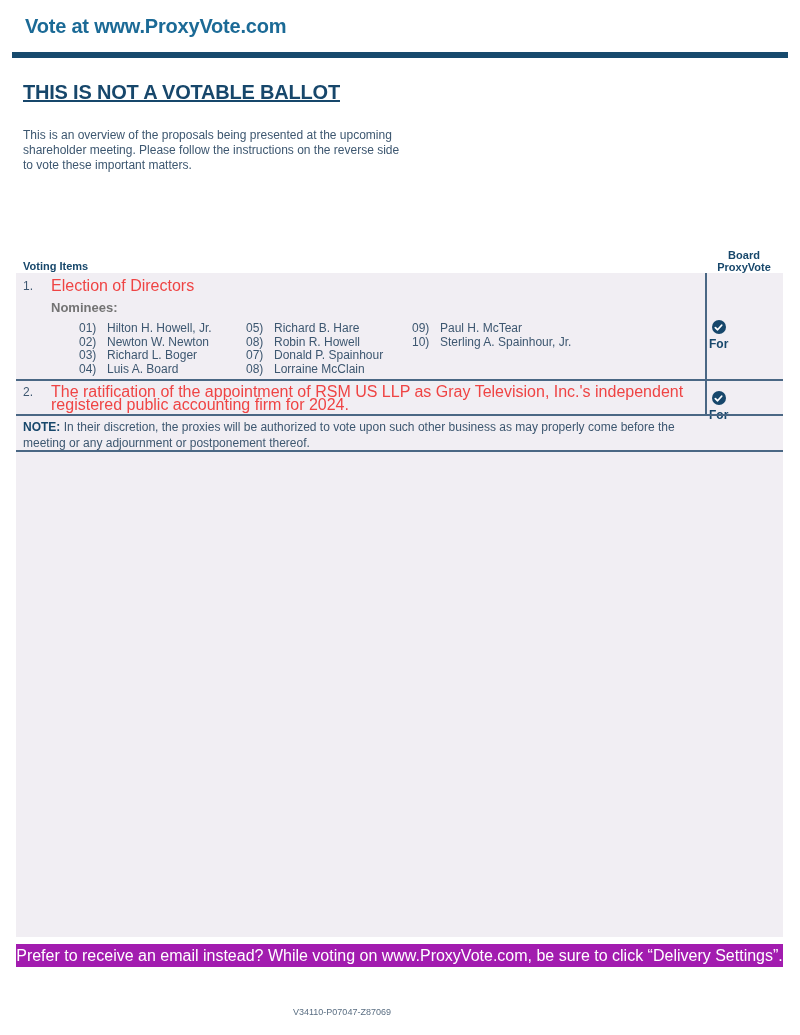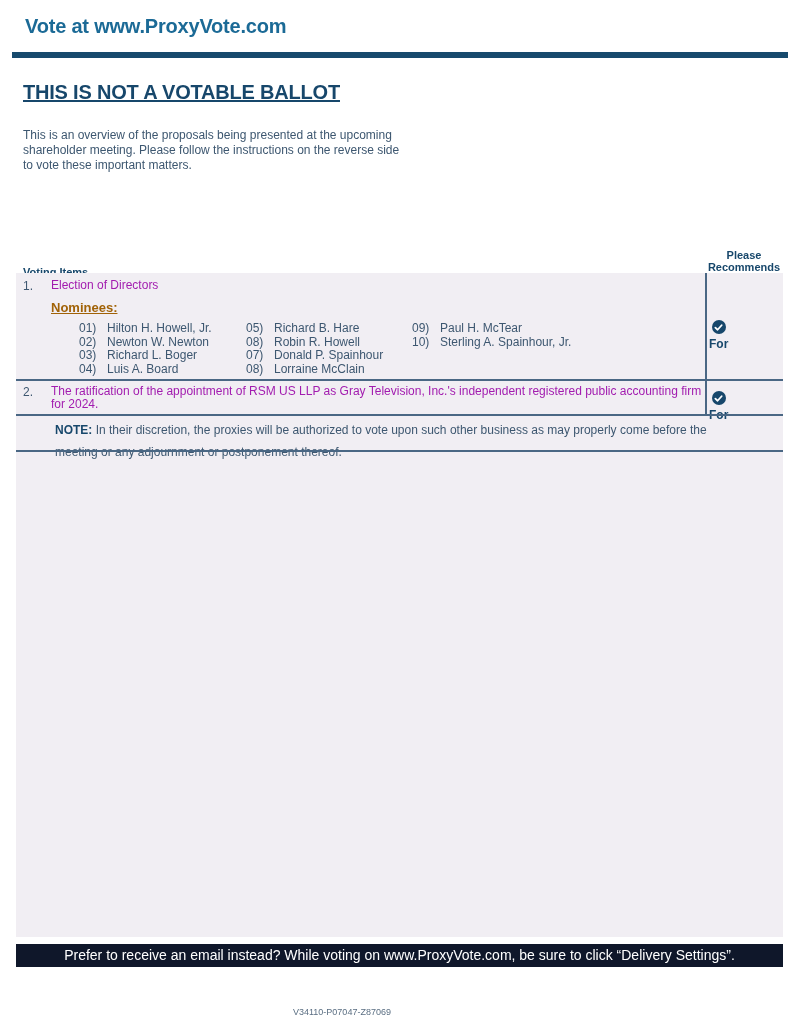--- a/index.html
+++ b/index.html
@@ -6,53 +6,53 @@
   html, body { width: 800px; height: 1035px; background: #ffffff; overflow: hidden; }
   body { position: relative; font-family: "Liberation Sans", sans-serif; color: #35506b; }
 
   .site-title { position: absolute; left: 25px; top: 15px; font-size: 20px; font-weight: bold; color: #1b6a96; letter-spacing: -0.2px; }
   .top-rule { position: absolute; left: 12px; top: 52px; width: 776px; height: 6px; background: #174a6d; }
 
   .heading { position: absolute; left: 23px; top: 81px; font-size: 20px; font-weight: bold; color: #17476b; letter-spacing: -0.2px; text-decoration: underline; }
   .intro { position: absolute; left: 23px; top: 128px; width: 380px; font-size: 12px; line-height: 15px; color: #3d5770; }
 
   .board-head { position: absolute; left: 703px; top: 249px; width: 82px; text-align: center; font-size: 11px; font-weight: bold; line-height: 12px; color: #17476b; }
-  .voting-head { position: absolute; left: 23px; top: 260px; font-size: 11px; font-weight: bold; color: #17476b; margin-top: 6px; }
+  .voting-head { position: absolute; left: 23px; top: 260px; font-size: 11px; font-weight: bold; color: #17476b; }
 
   .shade { position: absolute; left: 16px; top: 273px; width: 767px; height: 664px; background: #f1eef3; }
   .num { position: absolute; font-size: 12px; color: #3d5770; }
-  .item-text { position: absolute; font-size: 12px; color: #a21caf; line-height: 13px; }
-  .nominees-label { position: absolute; left: 51px; top: 300px; font-size: 13px; font-weight: bold; color: #a16207; text-decoration: underline; }
+  .item-text { position: absolute; font-size: 16px; color: #ef4444; line-height: 13px; }
+  .nominees-label { position: absolute; left: 51px; top: 300px; font-size: 13px; font-weight: bold; color: #737373; }
   .nominee-col { position: absolute; top: 322px; font-size: 12px; line-height: 13.5px; color: #3d5770; }
   .nominee { white-space: nowrap; margin-left: 28px; }
   .nominee .n { display: inline-block; width: 28px; }
 
   .hline { position: absolute; left: 16px; width: 767px; height: 2px; background: #4a6784; }
   .vline { position: absolute; left: 705px; width: 2px; background: #4a6784; }
 
   .rec { position: absolute; left: 709px; display: flex; align-items: center; gap: 3px; font-size: 12px; font-weight: bold; color: #17476b; flex-direction: column; }
   .check { width: 14px; height: 14px; border-radius: 50%; background: #17476b; display: inline-flex; align-items: center; justify-content: center; }
 
-  .note { position: absolute; left: 23px; top: 419px; width: 690px; font-size: 12px; line-height: 22px; color: #3d5770; margin-left: 32px; }
+  .note { position: absolute; left: 23px; top: 419px; width: 690px; font-size: 12px; line-height: 16px; color: #3d5770; }
   .note b { color: #17476b; }
 
-  .footer-bar { position: absolute; left: 16px; top: 944px; width: 767px; height: 23px; background: #0f172a; color: #ffffff; font-size: 14px; text-align: center; line-height: 23px; }
+  .footer-bar { position: absolute; left: 16px; top: 944px; width: 767px; height: 23px; background: #a21caf; color: #ffffff; font-size: 16px; text-align: center; line-height: 23px; }
   .doc-id { position: absolute; left: 293px; top: 1007px; font-size: 9px; color: #5a6e82; }
 </style>
 </head>
 <body>
 
 <div class="site-title">Vote at www.ProxyVote.com</div>
 <div class="top-rule"></div>
 
 <h1 class="heading">THIS IS NOT A VOTABLE BALLOT</h1>
 <p class="intro">This is an overview of the proposals being presented at the upcoming shareholder meeting. Please follow the instructions on the reverse side to vote these important matters.</p>
 
 <div class="voting-head">Voting Items</div>
-<div class="board-head">Please Recommends</div>
+<div class="board-head">Board ProxyVote</div>
 
 <div class="shade"></div>
 
 <div class="num" style="left:23px;top:279px;">1.</div>
 <div class="item-text" style="left:51px;top:279px;">Election of Directors</div>
 <div class="nominees-label">Nominees:</div>
 
 <div class="nominee-col" style="left:51px;">
   <div class="nominee"><span class="n">01)</span><span>Hilton H. Howell, Jr.</span></div>
   <div class="nominee"><span class="n">02)</span><span>Newton W. Newton</span></div>

